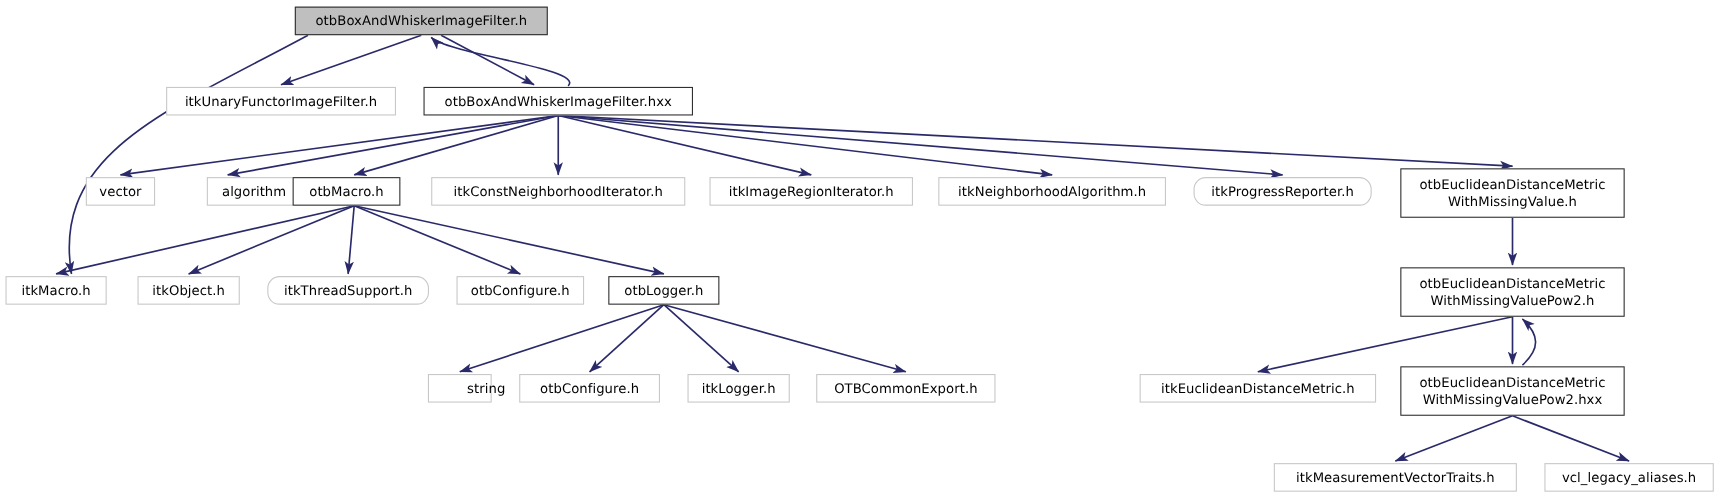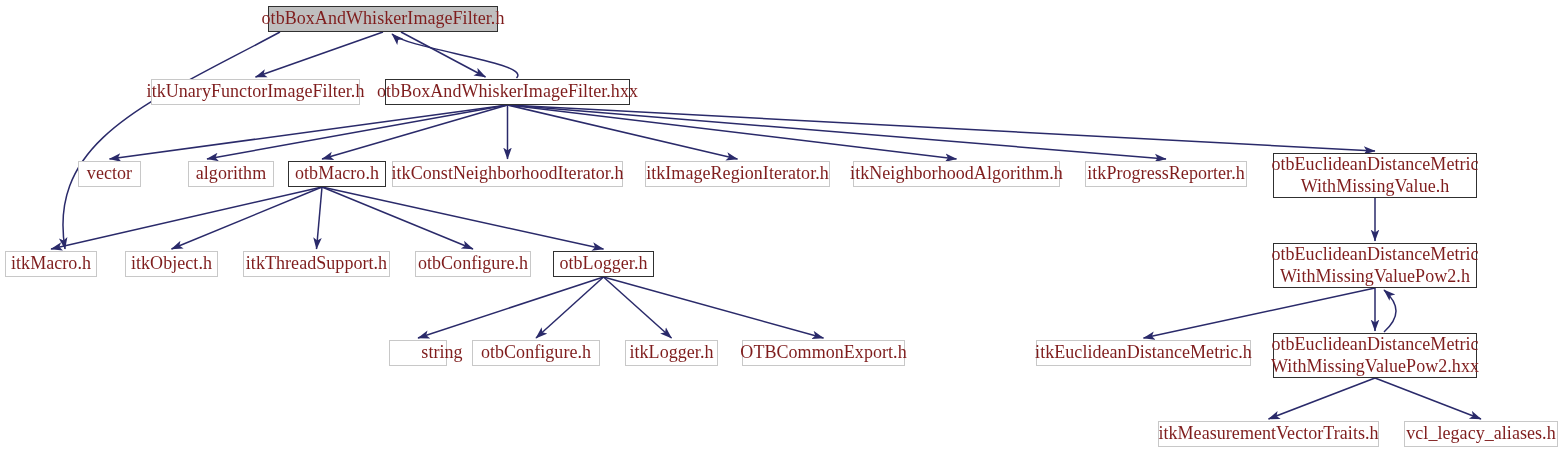--- a/index.html
+++ b/index.html
@@ -25,27 +25,26 @@
   }
   .node {
     position: absolute;
     box-sizing: border-box;
     display: flex;
     align-items: center;
     justify-content: center;
     text-align: center;
     background: #ffffff;
     border: 1px solid #c8c8c8;
-    color: #7f1d1d;
-    font-size: 18px;
+    color: #000000;
+    font-size: 12px;
     line-height: 1.18;
     white-space: pre-line;
     letter-spacing: 0.05px;
     z-index: 2;
-    font-family: Liberation Serif, serif;
   }
   .node.bold-border {
     border: 1.5px solid #303030;
   }
   .node.current {
     background: #bfbfbf;
     border: 1.5px solid #303030;
   }
 </style>
 </head>
@@ -87,30 +86,30 @@
         <line x1="1375" y1="378" x2="1268.5" y2="419" marker-end="url(#arrow)"></line>
         <line x1="1375" y1="378" x2="1481" y2="419" marker-end="url(#arrow)"></line>
       </g>
   </svg>
   <div id="node-layer">
       <div class="node current" style="left: 268px; top: 6px; width: 230px; height: 26px;">otbBoxAndWhiskerImageFilter.h</div>
       <div class="node" style="left: 151px; top: 79px; width: 209px; height: 26px;">itkUnaryFunctorImageFilter.h</div>
       <div class="node bold-border" style="left: 385px; top: 79px; width: 245px; height: 26px;">otbBoxAndWhiskerImageFilter.hxx</div>
       <div class="node" style="left: 78px; top: 161px; width: 63px; height: 26px;">vector</div>
       <div class="node" style="left: 164px; top: 161px; width: 86px; height: 26px; margin-left: 24px;">algorithm</div>
-      <div class="node bold-border" style="left: 288px; top: 161px; width: 98px; height: 26px;">otbMacro.h</div>
+      <div class="node bold-border" style="left: 266px; top: 161px; width: 98px; height: 26px;">otbMacro.h</div>
       <div class="node" style="left: 392px; top: 161px; width: 231px; height: 26px;">itkConstNeighborhoodIterator.h</div>
       <div class="node" style="left: 645px; top: 161px; width: 185px; height: 26px;">itkImageRegionIterator.h</div>
       <div class="node" style="left: 853px; top: 161px; width: 207px; height: 26px;">itkNeighborhoodAlgorithm.h</div>
-      <div class="node" style="left: 1085px; top: 161px; width: 162px; height: 26px;">itkProgressReporter.h</div>
+      <div class="node" style="left: 1085px; top: 161px; width: 162px; height: 26px; border-radius: 11px;">itkProgressReporter.h</div>
       <div class="node bold-border" style="left: 1273px; top: 153px; width: 204px; height: 45px;">otbEuclideanDistanceMetric
 WithMissingValue.h</div>
       <div class="node" style="left: 5px; top: 251px; width: 92px; height: 26px; text-align: center;">itkMacro.h</div>
       <div class="node" style="left: 125px; top: 251px; width: 93px; height: 26px;">itkObject.h</div>
-      <div class="node" style="left: 243px; top: 251px; width: 147px; height: 26px;">itkThreadSupport.h</div>
+      <div class="node" style="left: 243px; top: 251px; width: 147px; height: 26px; border-radius: 11px;">itkThreadSupport.h</div>
       <div class="node" style="left: 415px; top: 251px; width: 116px; height: 26px;">otbConfigure.h</div>
       <div class="node bold-border" style="left: 553px; top: 251px; width: 101px; height: 26px;">otbLogger.h</div>
       <div class="node bold-border" style="left: 1273px; top: 243px; width: 204px; height: 45px;">otbEuclideanDistanceMetric
 WithMissingValuePow2.h</div>
       <div class="node" style="left: 389px; top: 340px; width: 58px; height: 26px; padding-left: 48px;">string</div>
       <div class="node" style="left: 472px; top: 340px; width: 128px; height: 26px;">otbConfigure.h</div>
       <div class="node" style="left: 625px; top: 340px; width: 93px; height: 26px; text-align: right;">itkLogger.h</div>
       <div class="node" style="left: 742px; top: 340px; width: 163px; height: 26px;">OTBCommonExport.h</div>
       <div class="node" style="left: 1036px; top: 340px; width: 215px; height: 26px;">itkEuclideanDistanceMetric.h</div>
       <div class="node bold-border" style="left: 1273px; top: 333px; width: 204px; height: 45px;">otbEuclideanDistanceMetric

